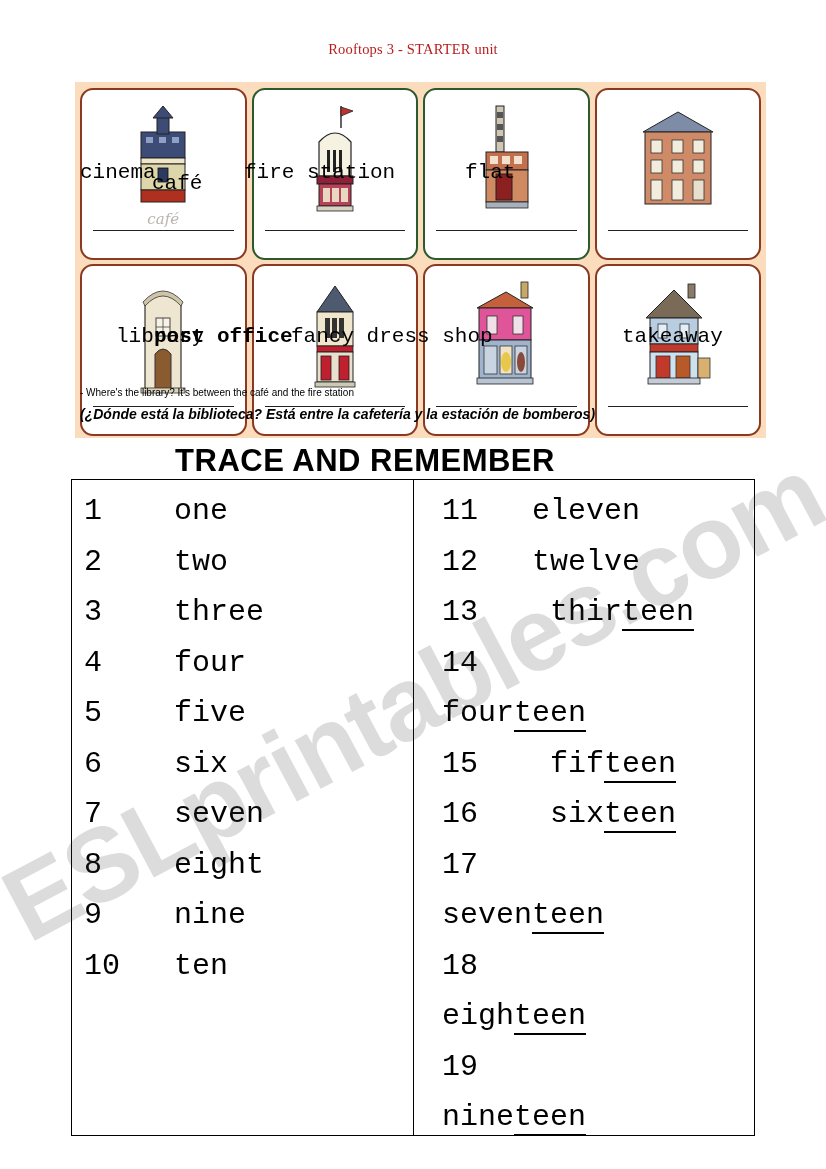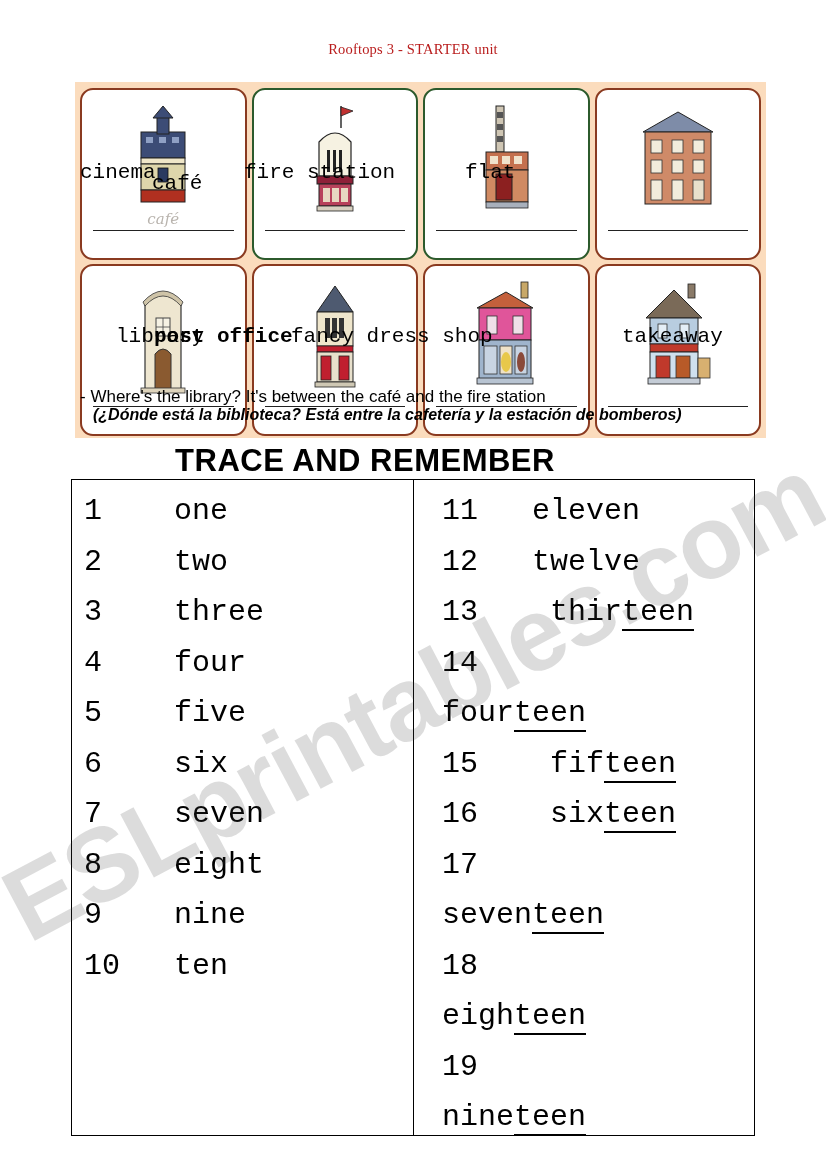--- a/index.html
+++ b/index.html
@@ -104,35 +104,34 @@
     white-space: pre;
     letter-spacing: 0px;
   }
 
   
   .example-en {
     position: absolute;
     left: 80px;
     top: 387px;
     font-family: "Liberation Sans", sans-serif;
-    font-size: 17px;
+    font-size: 10px;
     color: #000;
     white-space: nowrap;
   }
   .example-es {
     position: absolute;
     left: 80px;
     top: 406px;
     font-family: "Liberation Sans", sans-serif;
     font-style: italic;
     font-weight: bold;
-    font-size: 16px;
+    font-size: 14px;
     color: #000;
     white-space: nowrap;
-    margin-left: 13px;
   }
 
   
   .section-title {
     position: absolute;
     left: 0;
     top: 443px;
     width: 730px;
     text-align: center;
     font-family: "Liberation Sans", sans-serif;

